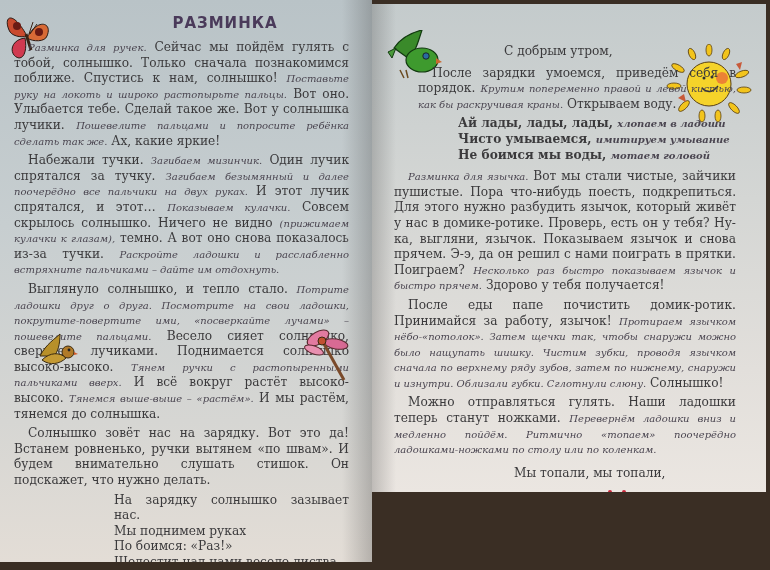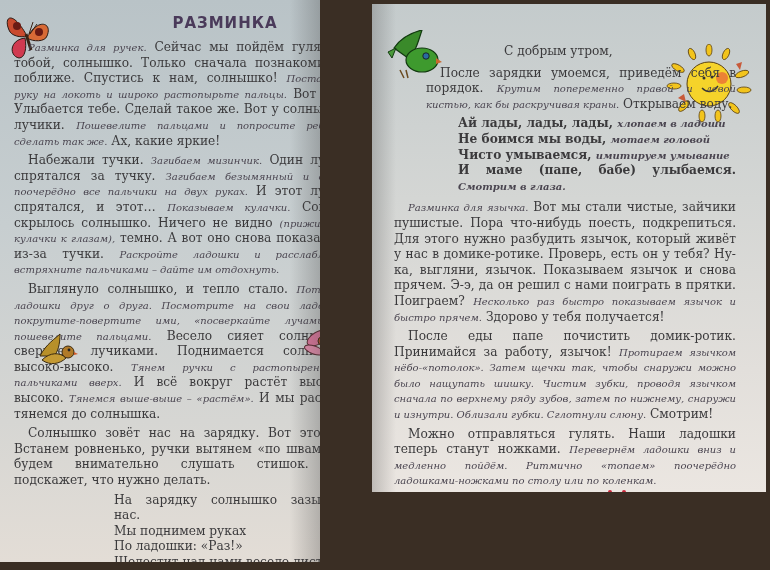--- a/index.html
+++ b/index.html
@@ -7,21 +7,21 @@
     width:770px; height:570px; overflow:hidden; position:relative;
     background:#3a2e24;
     font-family:"DejaVu Serif", "Liberation Serif", serif;
     color:#3b3a3c;
   }
   .spread { position:absolute; left:0; top:0; width:770px; height:570px; }
   .page {
     position:absolute; top:0; height:562px; overflow:hidden;
   }
   .page-left {
-    left:0; width:320px;
+    left:0; width:372px;
     background:linear-gradient(180deg,#b9c3c7 0%,#c7ced0 40%,#d6d6d3 75%,#e3ddd6 100%);
   }
   .page-left::after {
     content:""; position:absolute; right:0; top:0; width:30px; height:100%;
     background:linear-gradient(90deg,rgba(0,0,0,0) 0%,rgba(60,60,60,0.28) 100%);
   }
   .page-right {
     left:372px; width:394px; top:4px; height:488px;
     background:linear-gradient(180deg,#c4cbcc 0%,#d4d6d4 40%,#e2dfdb 75%,#ebe6e1 100%);
   }
@@ -72,21 +72,21 @@
       </p>
       <p>
         <span>Выглянуло солнышко, и тепло стало. </span><span class="it">Потрите ладошки друг о друга. Посмотрите на свои ладошки, покрутите-повертите ими, «посверкайте лучами» – пошевелите пальцами.</span><span> Весело сияет солнышко, сверкает лучиками. Поднимается солнышко высоко-высоко. </span><span class="it">Тянем ручки с растопыренными пальчиками вверх.</span><span> И всё вокруг растёт высоко-высоко. </span><span class="it">Тянемся выше-выше – «растём».</span><span> И мы растём, тянемся до солнышка.</span>
       </p>
       <p>
         <span>Солнышко зовёт нас на зарядку. Вот это да! Встанем ровненько, ручки вытянем «по швам». И будем внимательно слушать стишок. Он подскажет, что нужно делать.</span>
       </p>
       <div class="poem" style="margin-left:100px;">
         <div>На зарядку солнышко зазывает нас.</div>
         <div>Мы поднимем руках</div>
-        <div>По ладошки: «Раз!»</div>
+        <div>По боимся: «Раз!»</div>
         <div>Шелестит над нами весело листва.</div>
 
       </div>
 
     </div>
 
     <div class="illus" style="left:36px;top:330px;">
       <svg width="44" height="44" viewBox="0 0 44 44">
         <path d="M4 26 C10 14 20 8 24 4 C24 14 22 22 18 26Z" fill="#b8902a" stroke="#3a2a10" stroke-width="1"></path>
         <path d="M6 30 C14 36 24 34 30 28 C24 22 14 22 6 30Z" fill="#c49a34" stroke="#3a2a10" stroke-width="1"></path>
@@ -139,34 +139,33 @@
         <path d="M38 44 Q46 52 54 42" stroke="#333" stroke-width="1.4" fill="none"></path>
         <path d="M72 20 L78 18 L76 26Z" fill="#c85a3a"></path>
         <path d="M14 54 L20 50 L22 58Z" fill="#c85a3a"></path>
       </svg>
     </div>
 
     <div class="text" style="left:22px;top:40px;width:342px;">
       <div class="poem" style="margin-left:110px;margin-top:0;">
         <div>С добрым утром,</div>
       </div>
-      <p style="margin-left:32px;">
+      <p style="margin-left:24px;">
         <span>После зарядки умоемся, приведём себя в порядок. </span><span class="it">Крутим попеременно правой и левой кистью, как бы раскручивая краны.</span><span> Открываем воду.</span>
       </p>
       <div class="poem" style="margin-left:64px;font-weight:bold;">
         <div><span>Ай лады, лады, лады,</span> <span class="it">хлопаем в ладоши</span></div>
+        <div><span>Чисто умываемся,</span> <span class="it">имитируем умывание</span></div>
         <div><span>Не боимся мы воды,</span> <span class="it">мотаем головой</span></div>
-        <div><span>Чисто умываемся,</span> <span class="it">имитируем умывание</span></div>
-        <div><span>И маме (папе, бабе) улыбаемся.</span> <span class="it">Смотрим в глаза.</span></div>
       </div>
       <p>
         <span class="it">Разминка для язычка.</span><span> Вот мы стали чистые, зайчики пушистые. Пора что-нибудь поесть, подкрепиться. Для этого нужно разбудить язычок, который живёт у нас в домике-ротике. Проверь, есть он у тебя? Ну-ка, выгляни, язычок. Показываем язычок и снова прячем. Э-э, да он решил с нами поиграть в прятки. Поиграем? </span><span class="it">Несколько раз быстро показываем язычок и быстро прячем.</span><span> Здорово у тебя получается!</span>
       </p>
       <p>
-        <span>После еды папе почистить домик-ротик. Принимайся за работу, язычок! </span><span class="it">Протираем язычком нёбо-«потолок». Затем щечки так, чтобы снаружи можно было нащупать шишку. Чистим зубки, проводя язычком сначала по верхнему ряду зубов, затем по нижнему, снаружи и изнутри. Облизали губки. Сглотнули слюну.</span><span> Смотрим!</span>
+        <span>После еды папе почистить домик-ротик. Принимайся за работу, язычок! </span><span class="it">Протираем язычком нёбо-«потолок». Затем щечки так, чтобы снаружи можно было нащупать шишку. Чистим зубки, проводя язычком сначала по верхнему ряду зубов, затем по нижнему, снаружи и изнутри. Облизали губки. Сглотнули слюну.</span><span> Солнышко!</span>
       </p>
       <p>
         <span>Можно отправляться гулять. Наши ладошки теперь станут ножками. </span><span class="it">Перевернём ладошки вниз и медленно пойдём. Ритмично «топаем» поочерёдно ладошками-ножками по столу или по коленкам.</span>
       </p>
       <div class="poem" style="margin-left:120px;margin-top:8px;">
         <div>Мы топали, мы топали,</div>
 
       </div>
 
     </div>

